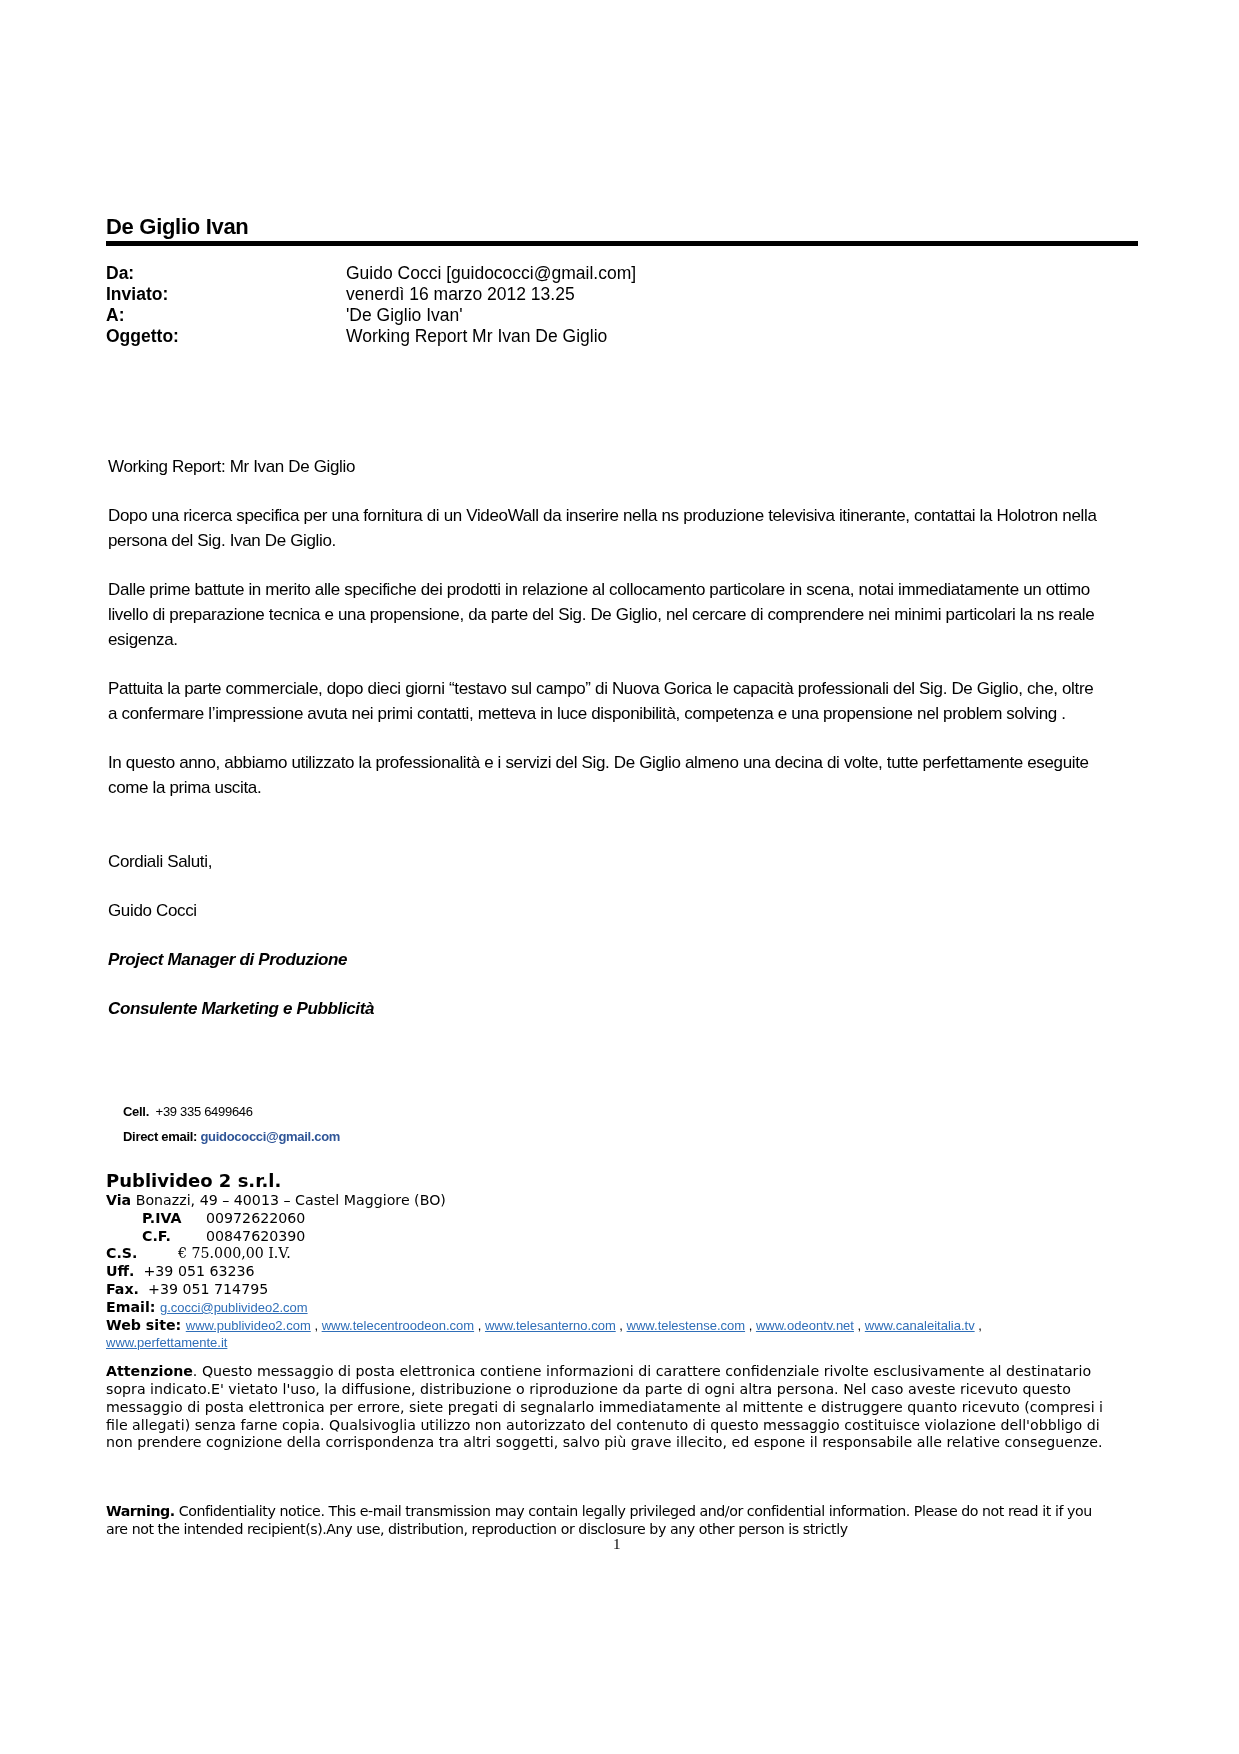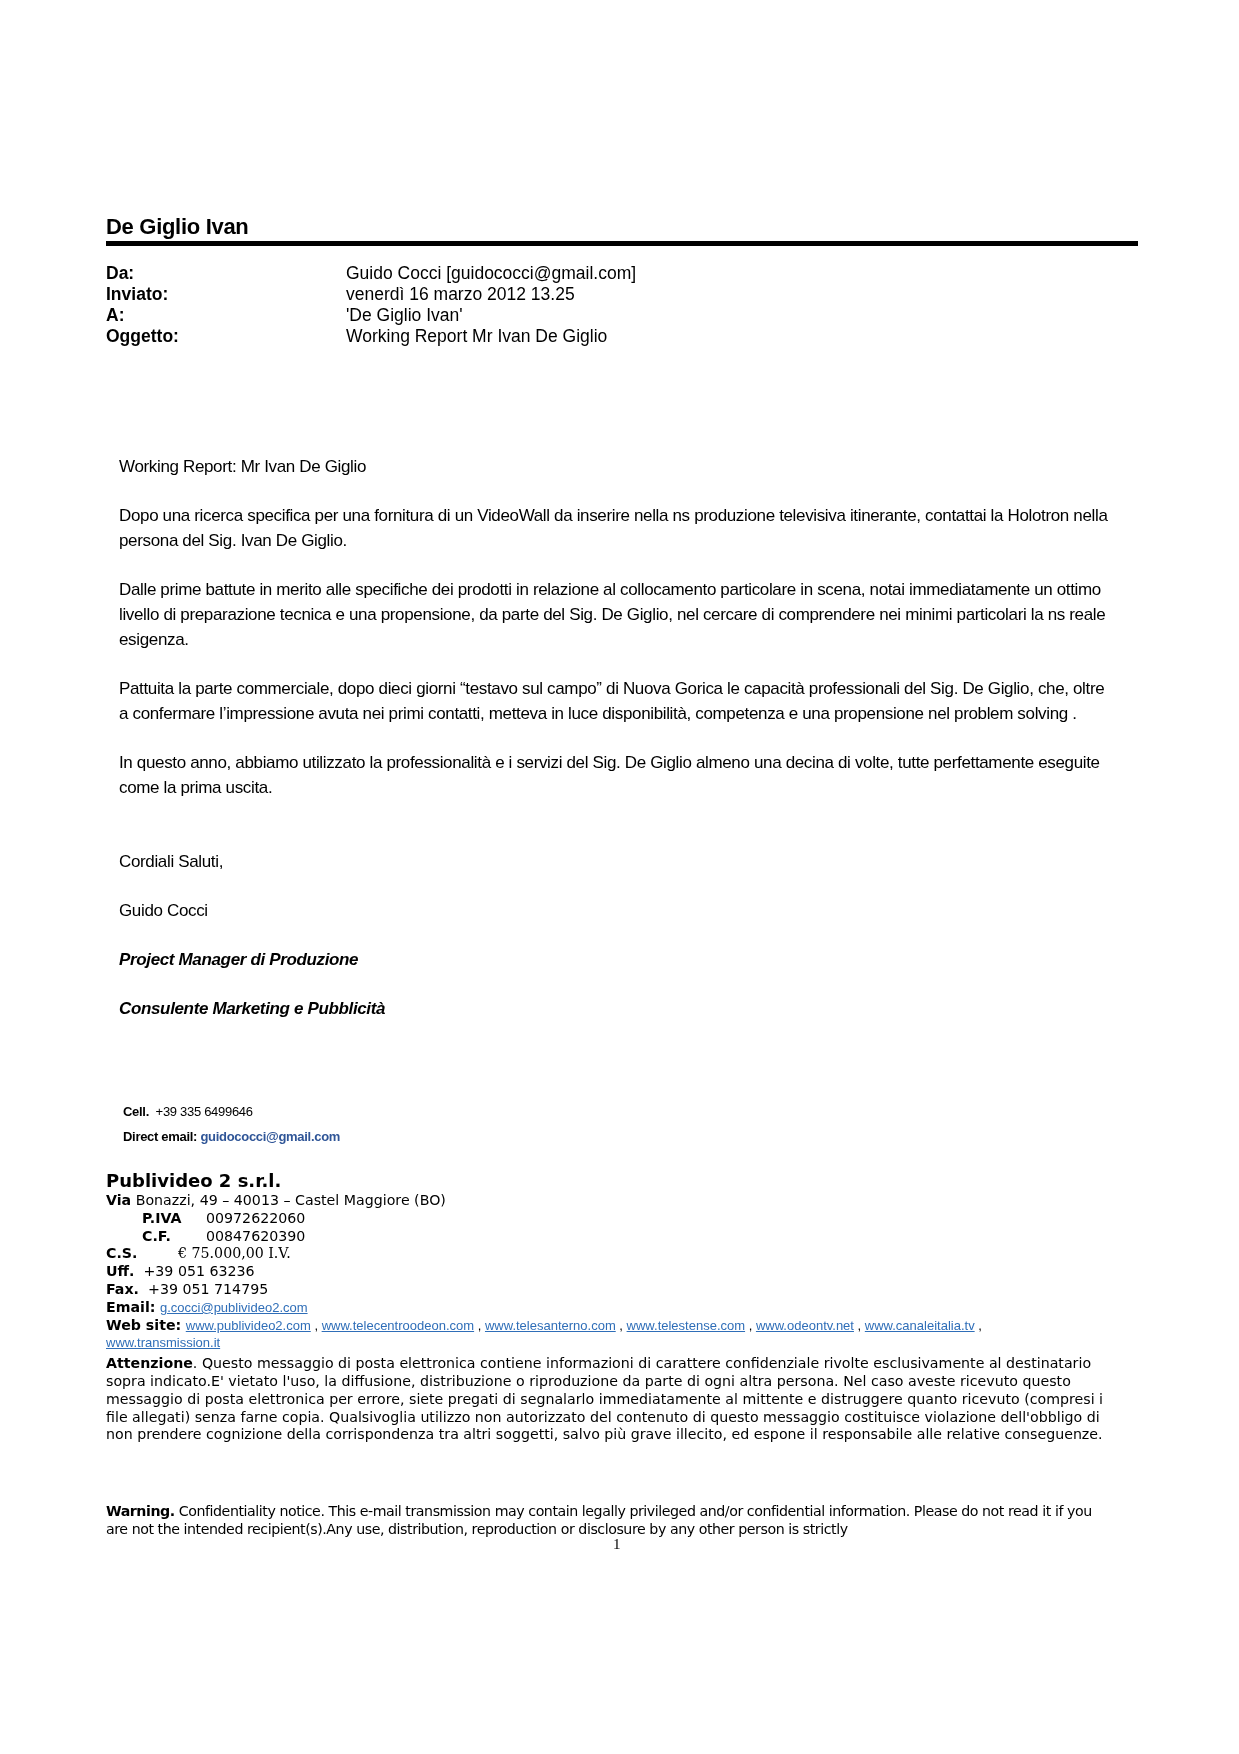--- a/index.html
+++ b/index.html
@@ -7,37 +7,37 @@
   .page { position: absolute; left: 0; top: 0; width: 1239px; height: 1264px; }
 
   .hdr-name { position: absolute; left: 106px; top: 214px; font-family: "Liberation Sans", sans-serif; font-weight: bold; font-size: 22px; letter-spacing: -0.3px; }
   .hdr-rule { position: absolute; left: 106px; top: 241px; width: 1032px; height: 5px; background: #000; }
 
   .meta { position: absolute; left: 106px; top: 263px; font-family: "Liberation Sans", sans-serif; font-size: 17.5px; line-height: 21px; }
   .meta-row { display: flex; height: 21px; }
   .meta-label { width: 240px; font-weight: bold; }
   .meta-value { }
 
-  .body { position: absolute; left: 119px; top: 454px; width: 990px; font-family: "Liberation Sans", sans-serif; font-size: 17px; line-height: 25px; letter-spacing: -0.35px; }
+  .body { position: absolute; left: 108px; top: 454px; width: 990px; font-family: "Liberation Sans", sans-serif; font-size: 17px; line-height: 25px; letter-spacing: -0.35px; }
   .body p { margin: 0; }
   .sp-lg { height: 24px; }
 
   .sig-italic { font-weight: bold; font-style: italic; }
   .contact { position: absolute; left: 106px; top: 1099px; font-family: "Liberation Sans", sans-serif; font-size: 13px; line-height: 25px; letter-spacing: -0.3px; margin-left: 17px; }
   .contact b { font-weight: bold; }
   .link-main { color: #2f5597; font-weight: bold; }
 
   .company { position: absolute; left: 106px; top: 1170px; font-family: "DejaVu Sans", sans-serif; font-size: 14.2px; line-height: 17.8px; width: 1010px; }
   .company .title { font-weight: bold; font-size: 18px; line-height: 22px; }
   .company b { font-weight: bold; }
   .link-sm { color: #2f6eb8; text-decoration: underline; font-family: "Liberation Sans", sans-serif; font-size: 13px; }
   .tab1 { display: inline-block; width: 64px; margin-left: 36px; }
   .tab2 { display: inline-block; width: 72px; }
 
-  .disclaimer { margin-top: 3px; }
+  .disclaimer { margin-top: 11px; }
   .warn { position: absolute; left: 106px; top: 1503px; width: 1000px; font-family: "DejaVu Sans", sans-serif; font-size: 14.2px; line-height: 17.8px; letter-spacing: -0.45px; }
 
   .page-num { position: absolute; left: 613px; top: 1536px; font-family: "Liberation Serif", serif; font-size: 15px; }
 </style>
 </head>
 <body>
 
 <div class="page">
 
   <div class="hdr-name">De Giglio Ivan</div>
@@ -118,21 +118,21 @@
     </div>
     <div>
       <b>Email:</b>
       <a class="link-sm">g.cocci@publivideo2.com</a>
     </div>
     <div>
       <b>Web site:</b>
       <a class="link-sm">www.publivideo2.com</a><span class="link-sm" style="text-decoration:none;color:#000"> , </span><a class="link-sm">www.telecentroodeon.com</a><span class="link-sm" style="text-decoration:none;color:#000"> , </span><a class="link-sm">www.telesanterno.com</a><span class="link-sm" style="text-decoration:none;color:#000"> , </span><a class="link-sm">www.telestense.com</a><span class="link-sm" style="text-decoration:none;color:#000"> , </span><a class="link-sm">www.odeontv.net</a><span class="link-sm" style="text-decoration:none;color:#000"> , </span><a class="link-sm">www.canaleitalia.tv</a><span class="link-sm" style="text-decoration:none;color:#000"> , </span>
     </div>
     <div>
-      <a class="link-sm">www.transmission.it</a>
+      <a class="link-sm">www.perfettamente.it</a>
     </div>
     <div class="disclaimer">
       <b>Attenzione</b><span>. Questo messaggio di posta elettronica contiene informazioni di carattere confidenziale rivolte esclusivamente al destinatario sopra indicato.E' vietato l'uso, la diffusione, distribuzione o riproduzione da parte di ogni altra persona. Nel caso aveste ricevuto questo messaggio di posta elettronica per errore, siete pregati di segnalarlo immediatamente al mittente e distruggere quanto ricevuto (compresi i file allegati) senza farne copia. Qualsivoglia utilizzo non autorizzato del contenuto di questo messaggio costituisce violazione dell'obbligo di non prendere cognizione della corrispondenza tra altri soggetti, salvo più grave illecito, ed espone il responsabile alle relative conseguenze.</span>
     </div>
   </div>
 
   <div class="warn">
     <b>Warning.</b><span> Confidentiality notice. This e-mail transmission may contain legally privileged and/or confidential information. Please do not read it if you are not the intended recipient(s).Any use, distribution, reproduction or disclosure by any other person is strictly</span>
   </div>
 

